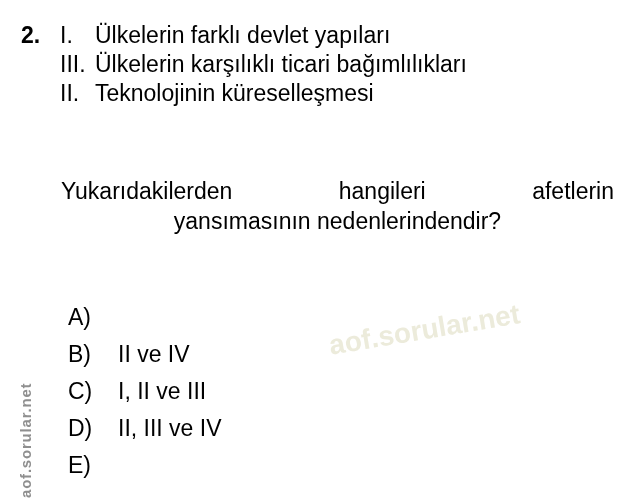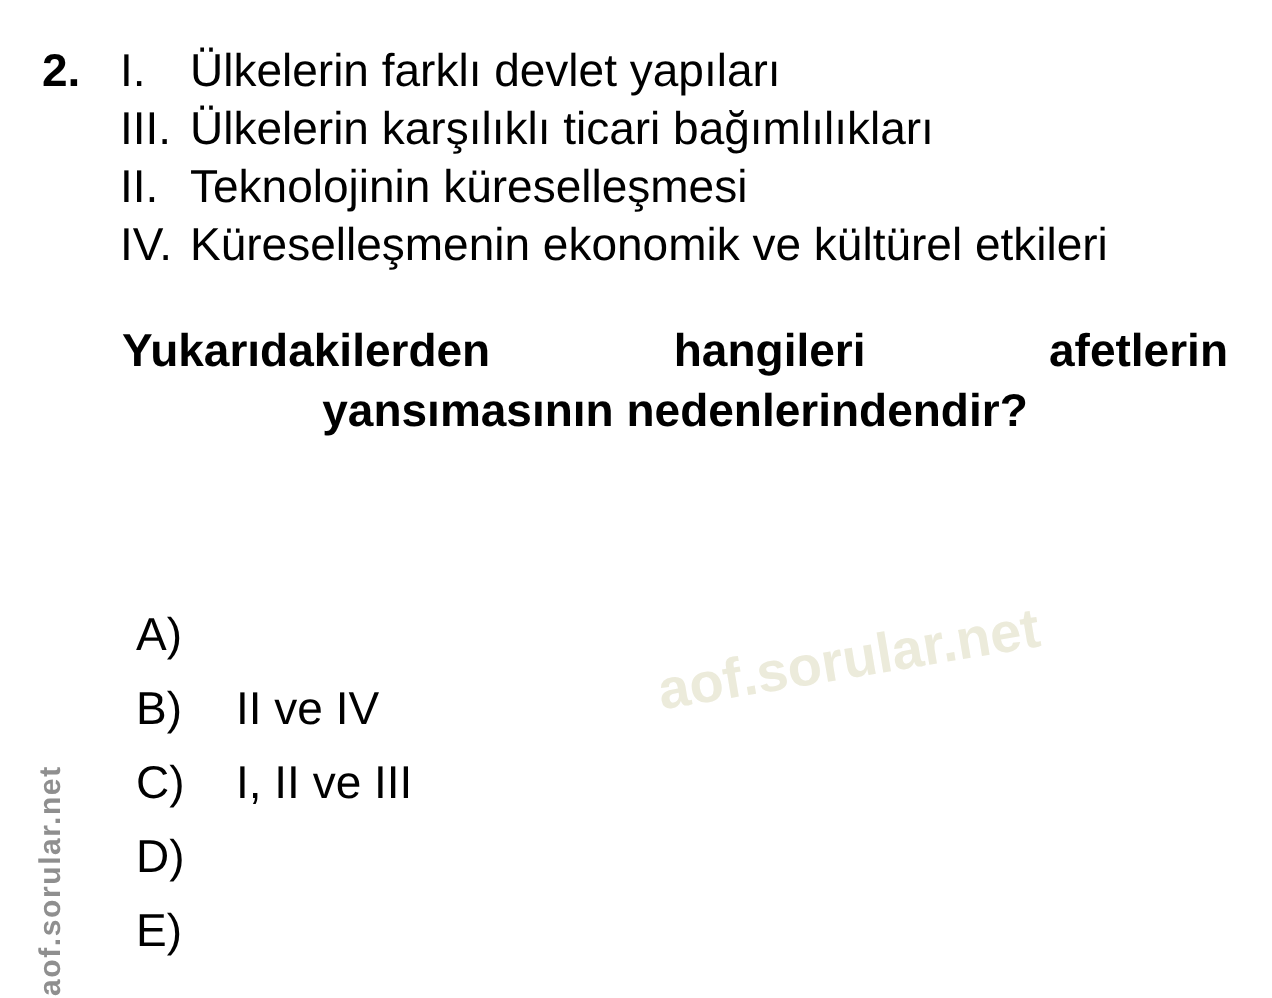--- a/index.html
+++ b/index.html
@@ -40,24 +40,24 @@
   .roman-num {
     display: inline-block;
     width: 35px;
     flex: 0 0 35px;
   }
 
   
   .stem {
     position: absolute;
     left: 61px;
-    top: 160px;
+    top: 176px;
     width: 553px;
     font-size: 23px;
-    font-weight: bold;
+    font-weight: normal;
     line-height: 30px;
   }
   .stem-line.justified {
     text-align: justify;
     text-align-last: justify;
   }
   .stem-line.plain {
     text-align: center;
   }
 
@@ -123,24 +123,20 @@
       <span class="roman-text">Ülkelerin farklı devlet yapıları</span>
     </div>
     <div class="roman-row">
       <span class="roman-num">III.</span>
       <span class="roman-text">Ülkelerin karşılıklı ticari bağımlılıkları</span>
     </div>
     <div class="roman-row">
       <span class="roman-num">II.</span>
       <span class="roman-text">Teknolojinin küreselleşmesi</span>
     </div>
-    <div class="roman-row">
-      <span class="roman-num">IV.</span>
-      <span class="roman-text">Küreselleşmenin ekonomik ve kültürel etkileri</span>
-    </div>
   </div>
 
   <div class="stem">
     <div class="stem-line justified">Yukarıdakilerden hangileri afetlerin</div>
     <div class="stem-line plain">yansımasının nedenlerindendir?</div>
   </div>
 
   <div class="options">
     <div class="option-row">
       <span class="option-letter">A)</span>
@@ -148,20 +144,21 @@
     <div class="option-row">
       <span class="option-letter">B)</span>
       <span class="option-text">II ve IV</span>
     </div>
     <div class="option-row">
       <span class="option-letter">C)</span>
       <span class="option-text">I, II ve III</span>
     </div>
     <div class="option-row">
       <span class="option-letter">D)</span>
+      <span class="option-text">II, III ve IV</span>
     </div>
     <div class="option-row">
       <span class="option-letter">E)</span>
     </div>
   </div>
 
   <div class="wm-diagonal">aof.sorular.net</div>
 
   <div class="wm-vertical">aof.sorular.net</div>
 

